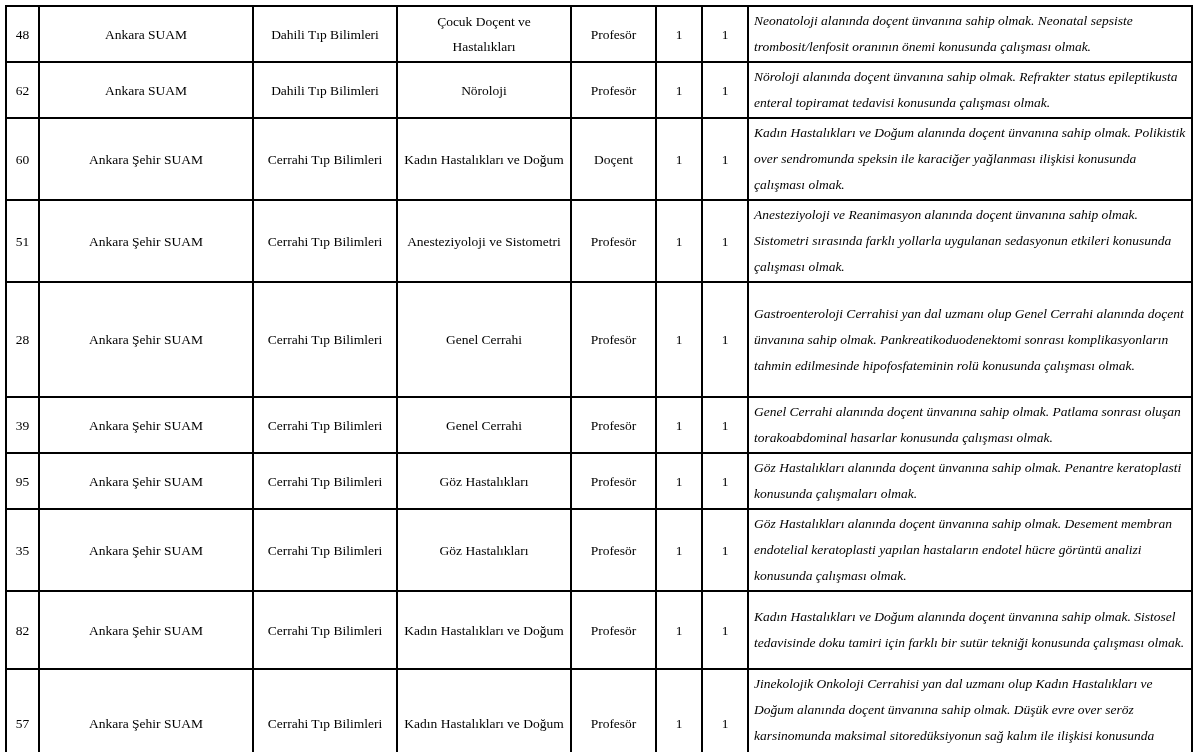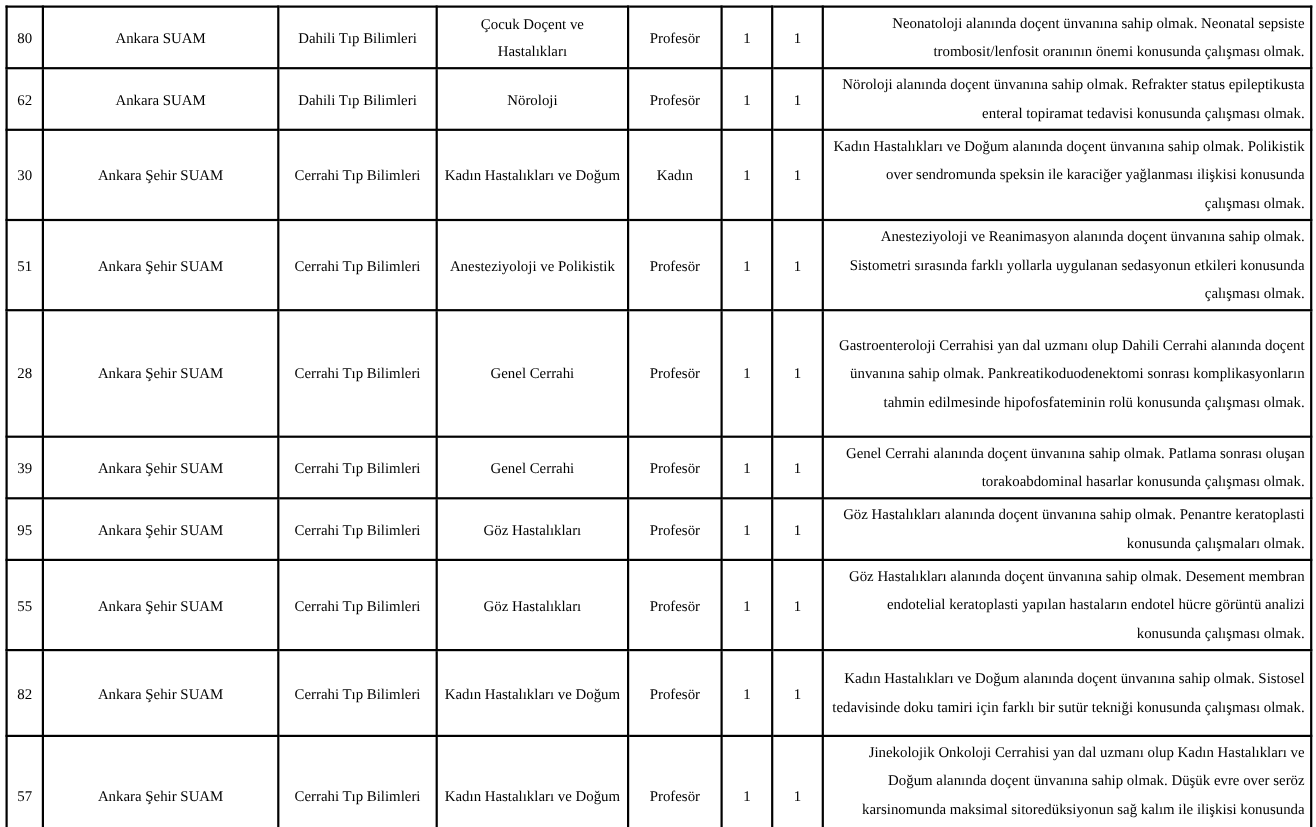--- a/index.html
+++ b/index.html
@@ -25,23 +25,24 @@
   table.positions td {
     border: 2px solid #000000;
     font-size: 13.5px;
     line-height: 25px;
     text-align: center;
     vertical-align: middle;
     padding: 1px 6px;
     overflow: hidden;
   }
   table.positions td.col-desc {
-    text-align: right;
+    text-align: left;
     line-height: 26px;
     padding: 1px 5px;
+    font-style: italic;
   }
   
   tr:nth-child(1)  { height: 56px; }
   tr:nth-child(2)  { height: 52px; }
   tr:nth-child(3)  { height: 77px; }
   tr:nth-child(4)  { height: 76px; }
   tr:nth-child(5)  { height: 115px; }
   tr:nth-child(6)  { height: 48px; }
   tr:nth-child(7)  { height: 55px; }
   tr:nth-child(8)  { height: 75px; }
@@ -67,68 +68,68 @@
         <col class="c-inst">
         <col class="c-dept">
         <col class="c-field">
       <col class="c-title">
         <col class="c-q1">
         <col class="c-q2">
         <col class="c-desc">
     </colgroup>
     <tbody id="table-body">
         <tr>
-    <td class="col-no">80</td>
+    <td class="col-no">48</td>
     <td class="col-inst">Ankara SUAM</td>
     <td class="col-dept">Dahili Tıp Bilimleri</td>
     <td class="col-field">Çocuk Doçent ve Hastalıkları</td>
     <td class="col-title">Profesör</td>
     <td class="col-q1">1</td>
     <td class="col-q2">1</td>
     <td class="col-desc">Neonatoloji alanında doçent ünvanına sahip olmak. Neonatal sepsiste trombosit/lenfosit oranının önemi konusunda çalışması olmak.</td>
   </tr>
         <tr>
     <td class="col-no">62</td>
     <td class="col-inst">Ankara SUAM</td>
     <td class="col-dept">Dahili Tıp Bilimleri</td>
     <td class="col-field">Nöroloji</td>
     <td class="col-title">Profesör</td>
     <td class="col-q1">1</td>
     <td class="col-q2">1</td>
     <td class="col-desc">Nöroloji alanında doçent ünvanına sahip olmak. Refrakter status epileptikusta enteral topiramat tedavisi konusunda çalışması olmak.</td>
   </tr>
         <tr>
-    <td class="col-no">30</td>
+    <td class="col-no">60</td>
     <td class="col-inst">Ankara Şehir SUAM</td>
     <td class="col-dept">Cerrahi Tıp Bilimleri</td>
     <td class="col-field">Kadın Hastalıkları ve Doğum</td>
-    <td class="col-title">Kadın</td>
+    <td class="col-title">Doçent</td>
     <td class="col-q1">1</td>
     <td class="col-q2">1</td>
     <td class="col-desc">Kadın Hastalıkları ve Doğum alanında doçent ünvanına sahip olmak. Polikistik over sendromunda speksin ile karaciğer yağlanması ilişkisi konusunda çalışması olmak.</td>
   </tr>
         <tr>
     <td class="col-no">51</td>
     <td class="col-inst">Ankara Şehir SUAM</td>
     <td class="col-dept">Cerrahi Tıp Bilimleri</td>
-    <td class="col-field">Anesteziyoloji ve Polikistik</td>
+    <td class="col-field">Anesteziyoloji ve Sistometri</td>
     <td class="col-title">Profesör</td>
     <td class="col-q1">1</td>
     <td class="col-q2">1</td>
     <td class="col-desc">Anesteziyoloji ve Reanimasyon alanında doçent ünvanına sahip olmak. Sistometri sırasında farklı yollarla uygulanan sedasyonun etkileri konusunda çalışması olmak.</td>
   </tr>
         <tr>
     <td class="col-no">28</td>
     <td class="col-inst">Ankara Şehir SUAM</td>
     <td class="col-dept">Cerrahi Tıp Bilimleri</td>
     <td class="col-field">Genel Cerrahi</td>
     <td class="col-title">Profesör</td>
     <td class="col-q1">1</td>
     <td class="col-q2">1</td>
-    <td class="col-desc">Gastroenteroloji Cerrahisi yan dal uzmanı olup Dahili Cerrahi alanında doçent ünvanına sahip olmak. Pankreatikoduodenektomi sonrası komplikasyonların tahmin edilmesinde hipofosfateminin rolü konusunda çalışması olmak.</td>
+    <td class="col-desc">Gastroenteroloji Cerrahisi yan dal uzmanı olup Genel Cerrahi alanında doçent ünvanına sahip olmak. Pankreatikoduodenektomi sonrası komplikasyonların tahmin edilmesinde hipofosfateminin rolü konusunda çalışması olmak.</td>
   </tr>
         <tr>
     <td class="col-no">39</td>
     <td class="col-inst">Ankara Şehir SUAM</td>
     <td class="col-dept">Cerrahi Tıp Bilimleri</td>
     <td class="col-field">Genel Cerrahi</td>
     <td class="col-title">Profesör</td>
     <td class="col-q1">1</td>
     <td class="col-q2">1</td>
     <td class="col-desc">Genel Cerrahi alanında doçent ünvanına sahip olmak. Patlama sonrası oluşan torakoabdominal hasarlar konusunda çalışması olmak.</td>
@@ -137,21 +138,21 @@
     <td class="col-no">95</td>
     <td class="col-inst">Ankara Şehir SUAM</td>
     <td class="col-dept">Cerrahi Tıp Bilimleri</td>
     <td class="col-field">Göz Hastalıkları</td>
     <td class="col-title">Profesör</td>
     <td class="col-q1">1</td>
     <td class="col-q2">1</td>
     <td class="col-desc">Göz Hastalıkları alanında doçent ünvanına sahip olmak. Penantre keratoplasti konusunda çalışmaları olmak.</td>
   </tr>
         <tr>
-    <td class="col-no">55</td>
+    <td class="col-no">35</td>
     <td class="col-inst">Ankara Şehir SUAM</td>
     <td class="col-dept">Cerrahi Tıp Bilimleri</td>
     <td class="col-field">Göz Hastalıkları</td>
     <td class="col-title">Profesör</td>
     <td class="col-q1">1</td>
     <td class="col-q2">1</td>
     <td class="col-desc">Göz Hastalıkları alanında doçent ünvanına sahip olmak. Desement membran endotelial keratoplasti yapılan hastaların endotel hücre görüntü analizi konusunda çalışması olmak.</td>
   </tr>
         <tr>
     <td class="col-no">82</td>

